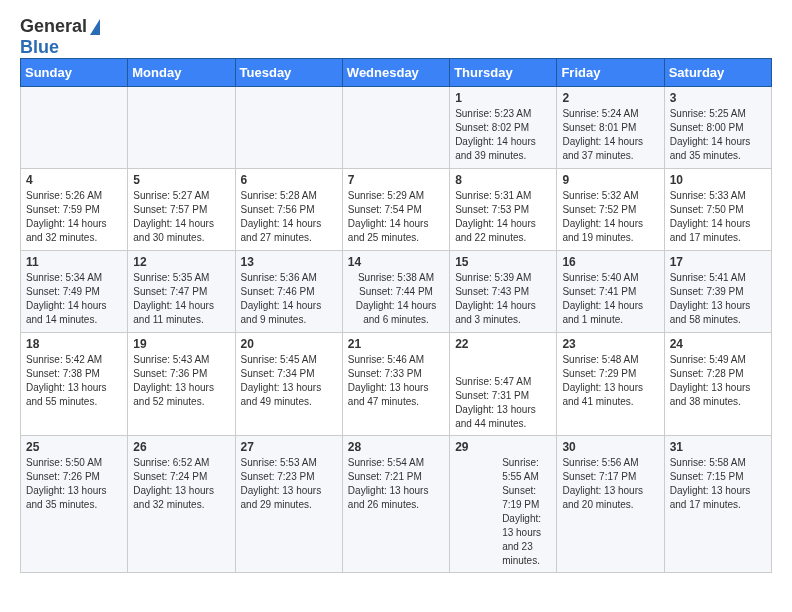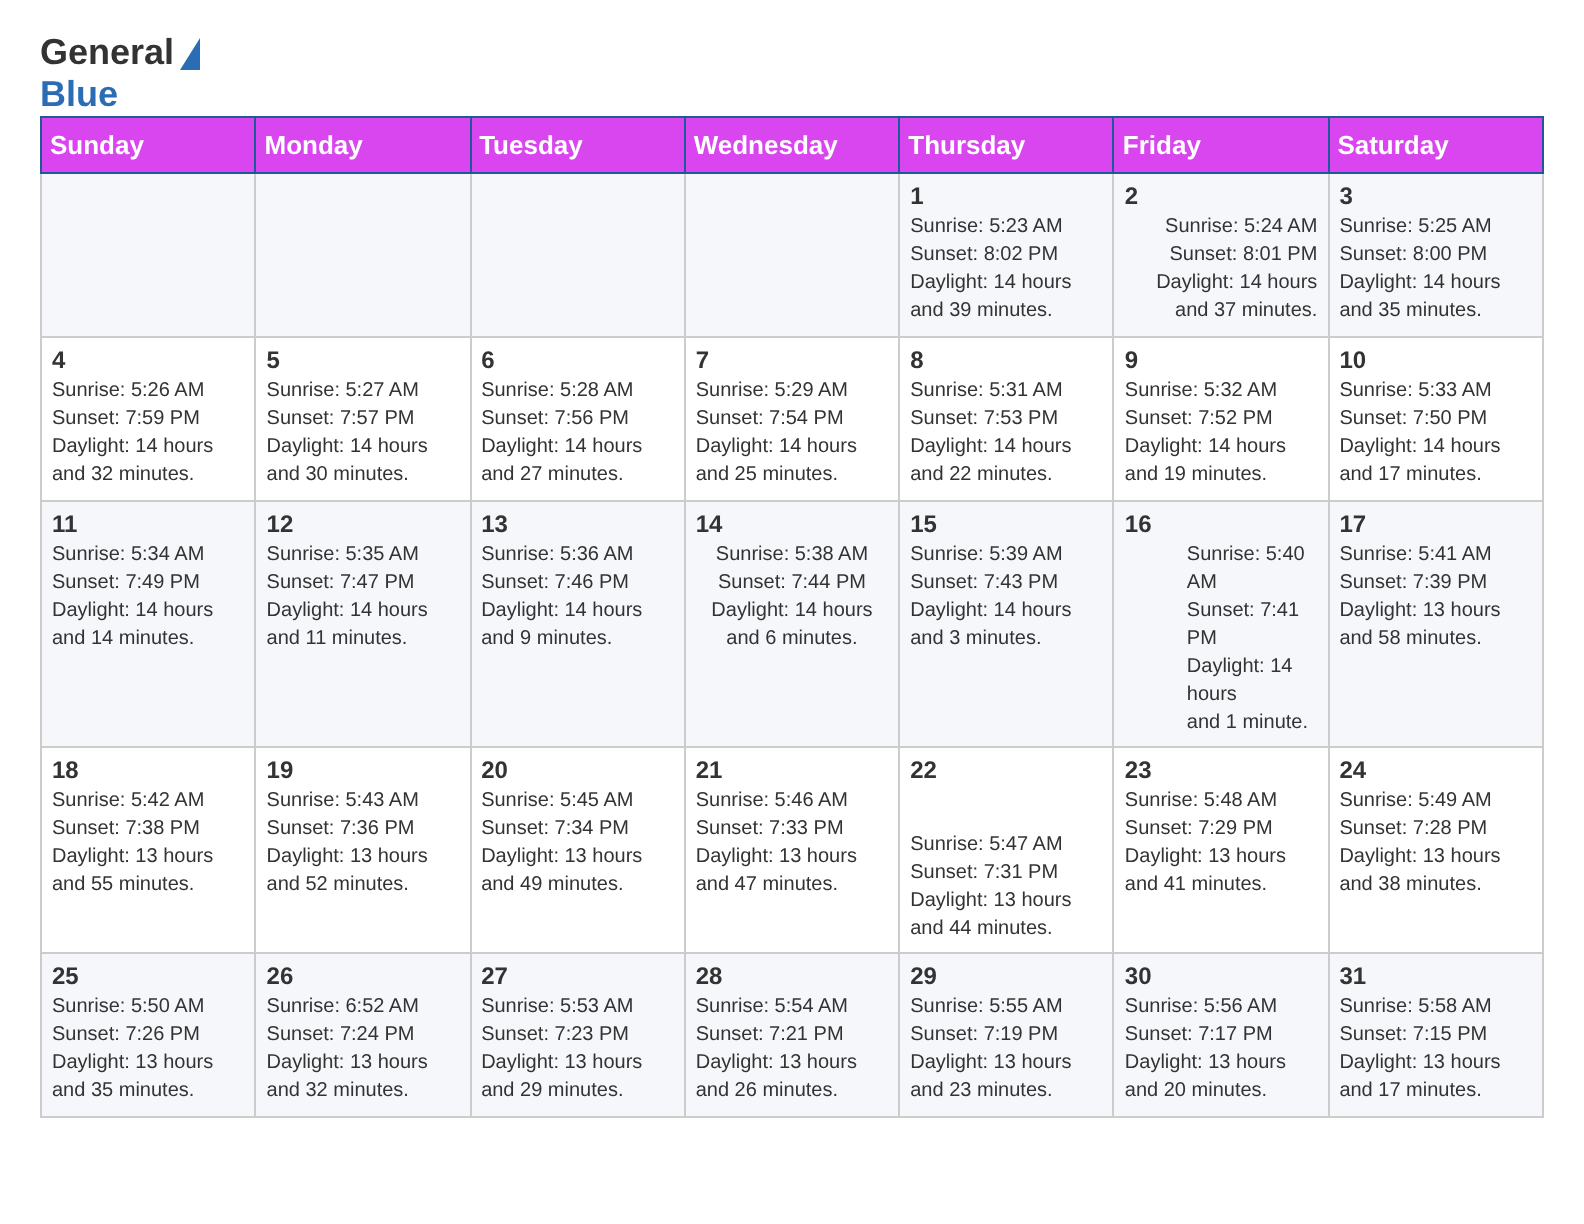--- a/index.html
+++ b/index.html
@@ -37,21 +37,21 @@
     .location-title {
       font-size: 16px;
       color: #555;
     }
     .calendar-table {
       width: 100%;
       border-collapse: collapse;
       border: 1px solid #ccc;
     }
     .calendar-table th {
-      background-color: #d946ef;
+      background-color: #3b82f6;
       color: #fff;
       font-size: 13px;
       font-weight: bold;
       padding: 6px 4px;
       text-align: left;
       border: 1px solid #1e5a9a;
     }
     .calendar-table td {
       vertical-align: top;
       border: 1px solid #ccc;
@@ -131,21 +131,21 @@
         <td class="empty-cell"></td>
         <td>
           <span class="day-number">1</span>
           <div class="day-info" style="white-space: pre-line;">Sunrise: 5:23 AM
 Sunset: 8:02 PM
 Daylight: 14 hours
 and 39 minutes.</div>
         </td>
         <td>
           <span class="day-number">2</span>
-          <div class="day-info" style="white-space: pre-line; text-align: right;">Sunrise: 5:24 AM
+          <div class="day-info" style="white-space: pre-line;">Sunrise: 5:24 AM
 Sunset: 8:01 PM
 Daylight: 14 hours
 and 37 minutes.</div>
         </td>
         <td>
           <span class="day-number">3</span>
           <div class="day-info" style="white-space: pre-line;">Sunrise: 5:25 AM
 Sunset: 8:00 PM
 Daylight: 14 hours
 and 35 minutes.</div>
@@ -233,21 +233,21 @@
         </td>
         <td>
           <span class="day-number">15</span>
           <div class="day-info" style="white-space: pre-line;">Sunrise: 5:39 AM
 Sunset: 7:43 PM
 Daylight: 14 hours
 and 3 minutes.</div>
         </td>
         <td>
           <span class="day-number">16</span>
-          <div class="day-info" style="white-space: pre-line; margin-left: 31px;">Sunrise: 5:40 AM
+          <div class="day-info" style="white-space: pre-line;">Sunrise: 5:40 AM
 Sunset: 7:41 PM
 Daylight: 14 hours
 and 1 minute.</div>
         </td>
         <td>
           <span class="day-number">17</span>
           <div class="day-info" style="white-space: pre-line;">Sunrise: 5:41 AM
 Sunset: 7:39 PM
 Daylight: 13 hours
 and 58 minutes.</div>
@@ -328,21 +328,21 @@
         </td>
         <td>
           <span class="day-number">28</span>
           <div class="day-info" style="white-space: pre-line;">Sunrise: 5:54 AM
 Sunset: 7:21 PM
 Daylight: 13 hours
 and 26 minutes.</div>
         </td>
         <td>
           <span class="day-number">29</span>
-          <div class="day-info" style="white-space: pre-line;">Sunrise: 5:55 AM
+          <div class="day-info" style="white-space: pre-line; margin-left: 47px;">Sunrise: 5:55 AM
 Sunset: 7:19 PM
 Daylight: 13 hours
 and 23 minutes.</div>
         </td>
         <td>
           <span class="day-number">30</span>
           <div class="day-info" style="white-space: pre-line;">Sunrise: 5:56 AM
 Sunset: 7:17 PM
 Daylight: 13 hours
 and 20 minutes.</div>

